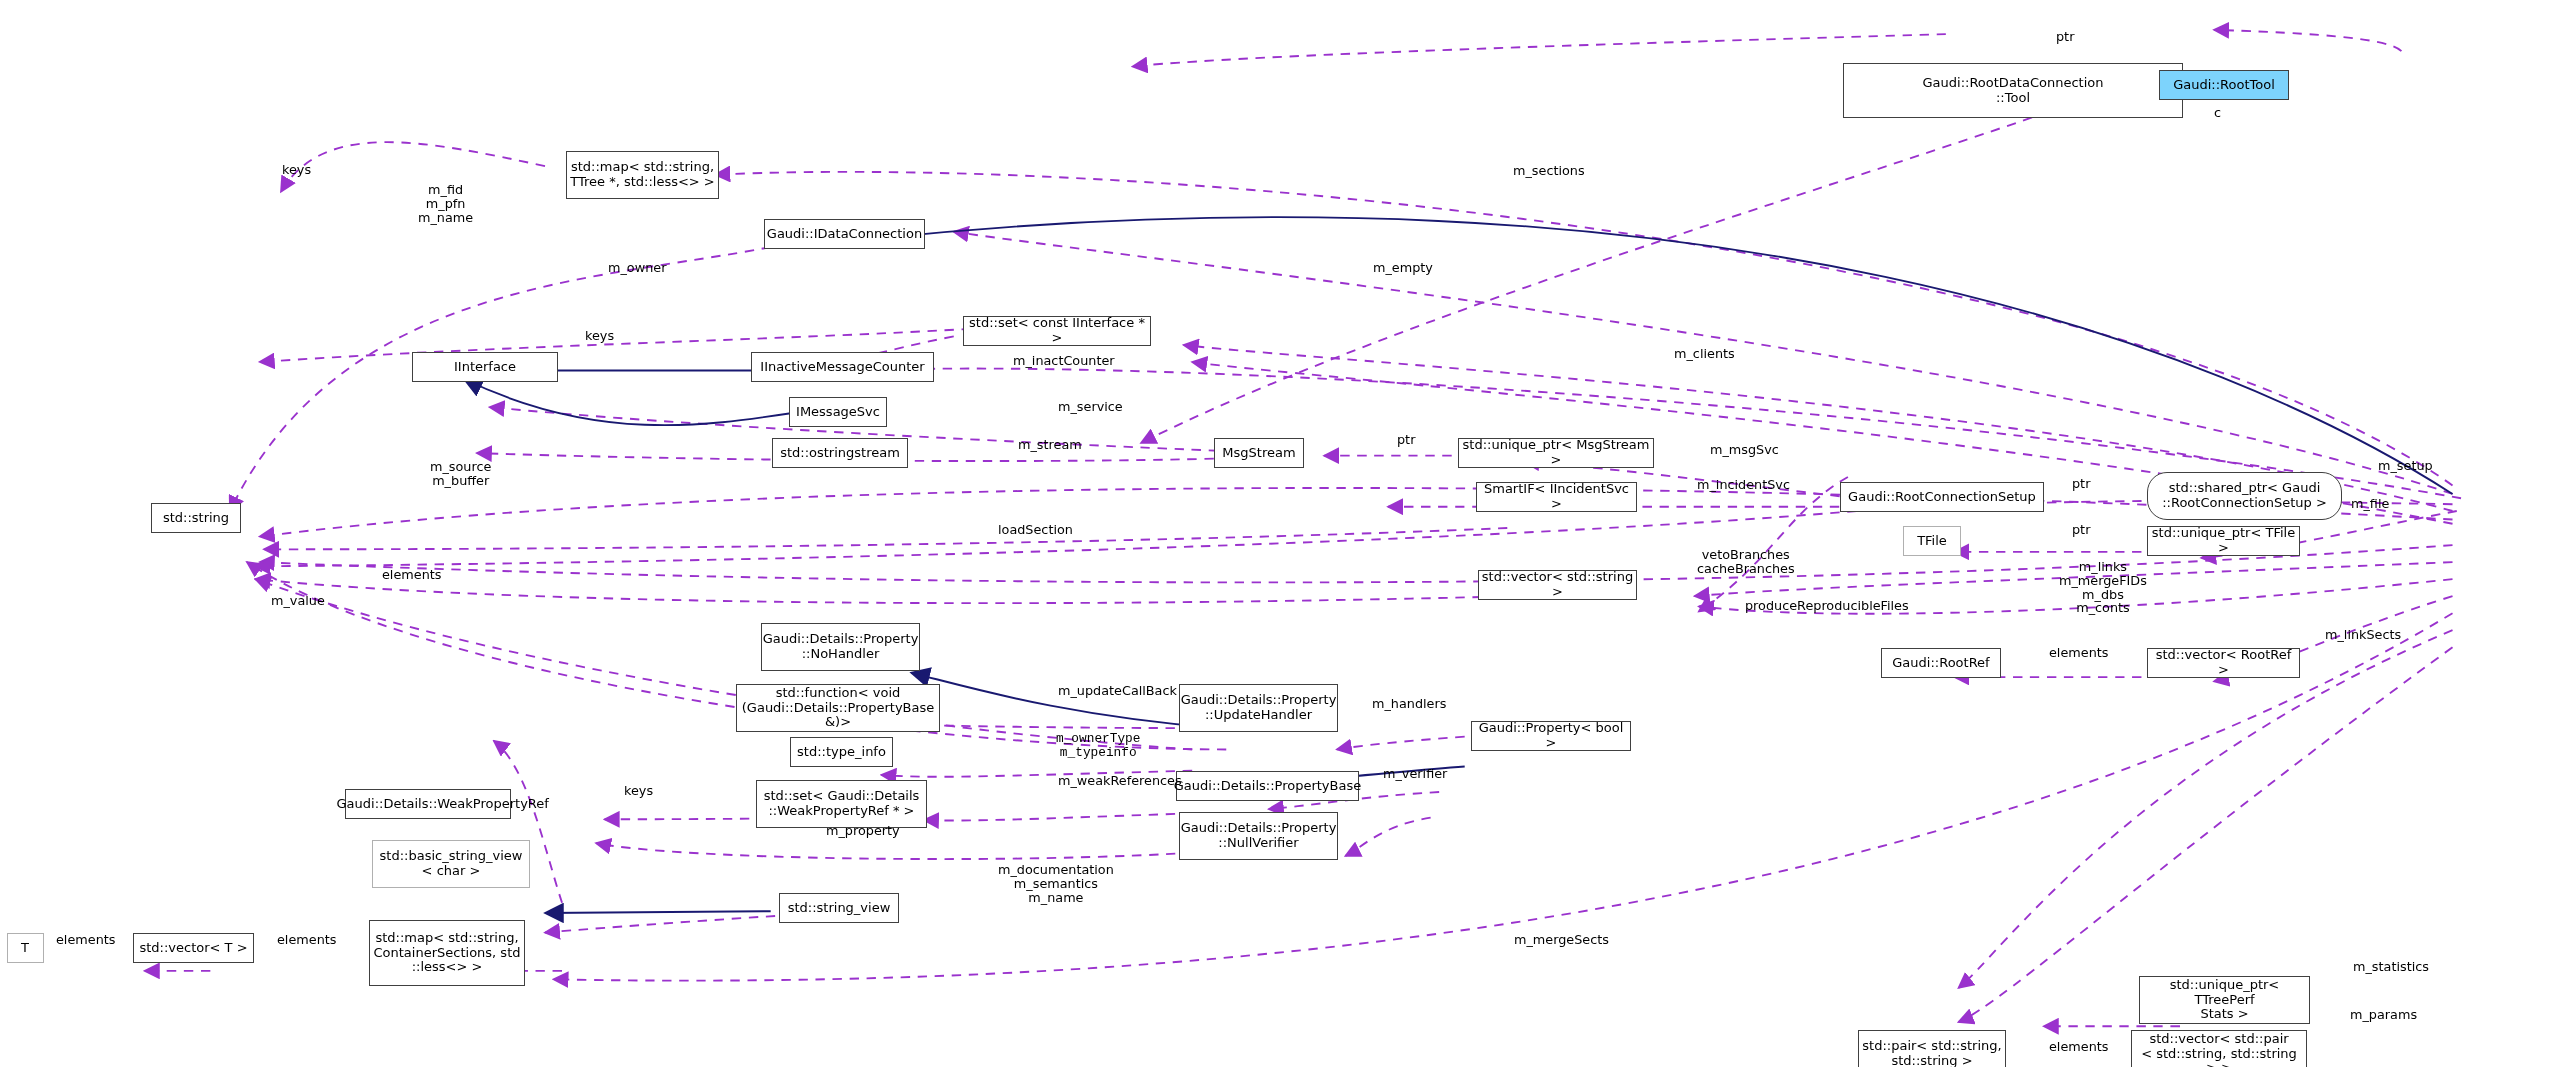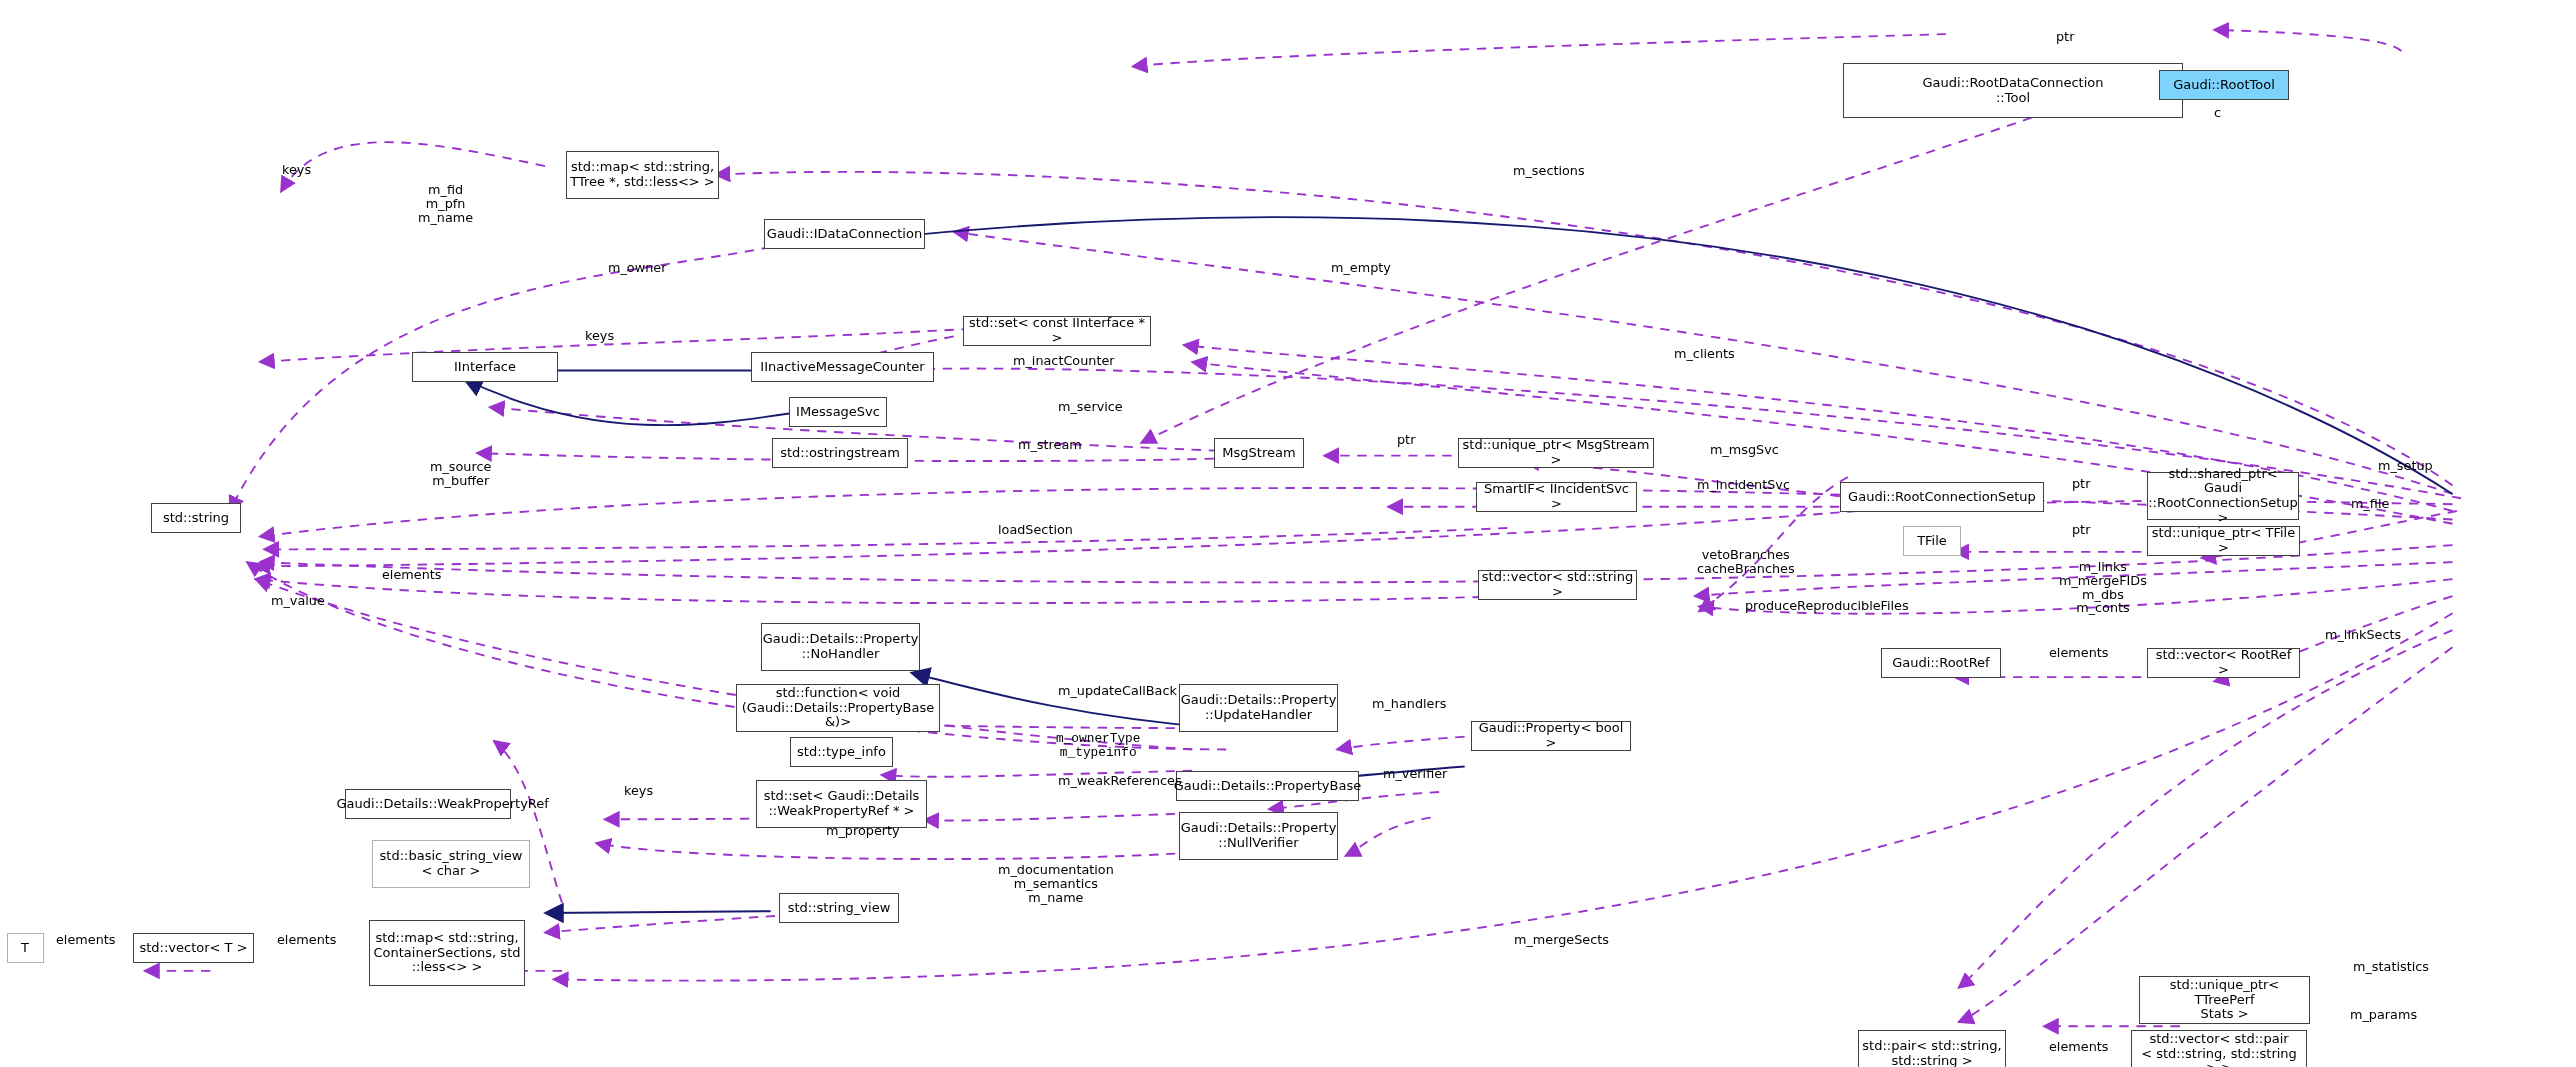--- a/index.html
+++ b/index.html
@@ -138,21 +138,21 @@
       <div class="node" style="left: 963px; top: 316px; width: 188px; height: 30px;">std::set&lt; const IInterface * &gt;</div>
       <div class="node" style="left: 412px; top: 352px; width: 146px; height: 30px;">IInterface</div>
       <div class="node" style="left: 751px; top: 352px; width: 183px; height: 30px;">IInactiveMessageCounter</div>
       <div class="node" style="left: 789px; top: 397px; width: 98px; height: 30px;">IMessageSvc</div>
       <div class="node" style="left: 772px; top: 438px; width: 136px; height: 30px;">std::ostringstream</div>
       <div class="node" style="left: 1214px; top: 438px; width: 90px; height: 30px;">MsgStream</div>
       <div class="node" style="left: 1458px; top: 438px; width: 196px; height: 30px;">std::unique_ptr&lt; MsgStream &gt;</div>
       <div class="node" style="left: 1476px; top: 482px; width: 161px; height: 30px;">SmartIF&lt; IIncidentSvc &gt;</div>
       <div class="node" style="left: 1840px; top: 482px; width: 204px; height: 30px;">Gaudi::RootConnectionSetup</div>
       <div class="node" style="left: 151px; top: 503px; width: 90px; height: 30px;">std::string</div>
-      <div class="node" style="left: 2147px; top: 472px; width: 152px; height: 48px;">std::shared_ptr&lt; Gaudi
+      <div class="node" style="left: 2147px; top: 472px; width: 195px; height: 48px; border-radius: 20px;">std::shared_ptr&lt; Gaudi
 ::RootConnectionSetup &gt;</div>
       <div class="node light" style="left: 1903px; top: 526px; width: 58px; height: 30px;">TFile</div>
       <div class="node" style="left: 2147px; top: 526px; width: 153px; height: 30px;">std::unique_ptr&lt; TFile &gt;</div>
       <div class="node" style="left: 1478px; top: 570px; width: 159px; height: 30px;">std::vector&lt; std::string &gt;</div>
       <div class="node" style="left: 761px; top: 623px; width: 159px; height: 48px;">Gaudi::Details::Property
 ::NoHandler</div>
       <div class="node" style="left: 1881px; top: 648px; width: 120px; height: 30px;">Gaudi::RootRef</div>
       <div class="node" style="left: 2147px; top: 648px; width: 153px; height: 30px;">std::vector&lt; RootRef &gt;</div>
       <div class="node" style="left: 736px; top: 684px; width: 204px; height: 48px;">std::function&lt; void
 (Gaudi::Details::PropertyBase &amp;)&gt;</div>
@@ -183,21 +183,21 @@
     </div>
   <div id="labels">
       <div class="edgelabel" style="left: 2056px; top: 30px;">ptr</div>
       <div class="edgelabel" style="left: 2214px; top: 106px;">c</div>
       <div class="edgelabel" style="left: 282px; top: 163px;">keys</div>
       <div class="edgelabel" style="left: 1513px; top: 164px;">m_sections</div>
       <div class="edgelabel" style="left: 418px; top: 183px;">m_fid
 m_pfn
 m_name</div>
       <div class="edgelabel" style="left: 608px; top: 261px;">m_owner</div>
-      <div class="edgelabel" style="left: 1331px; top: 261px;">m_empty</div>
+      <div class="edgelabel" style="left: 1373px; top: 261px;">m_empty</div>
       <div class="edgelabel" style="left: 585px; top: 329px;">keys</div>
       <div class="edgelabel" style="left: 1674px; top: 347px;">m_clients</div>
       <div class="edgelabel" style="left: 1013px; top: 354px;">m_inactCounter</div>
       <div class="edgelabel" style="left: 1058px; top: 400px;">m_service</div>
       <div class="edgelabel" style="left: 1397px; top: 433px;">ptr</div>
       <div class="edgelabel" style="left: 1710px; top: 443px;">m_msgSvc</div>
       <div class="edgelabel" style="left: 1018px; top: 438px;">m_stream</div>
       <div class="edgelabel" style="left: 1697px; top: 478px;">m_incidentSvc</div>
       <div class="edgelabel" style="left: 2072px; top: 477px;">ptr</div>
       <div class="edgelabel" style="left: 2346px; top: 459px; margin-left: 32px;">m_setup</div>

